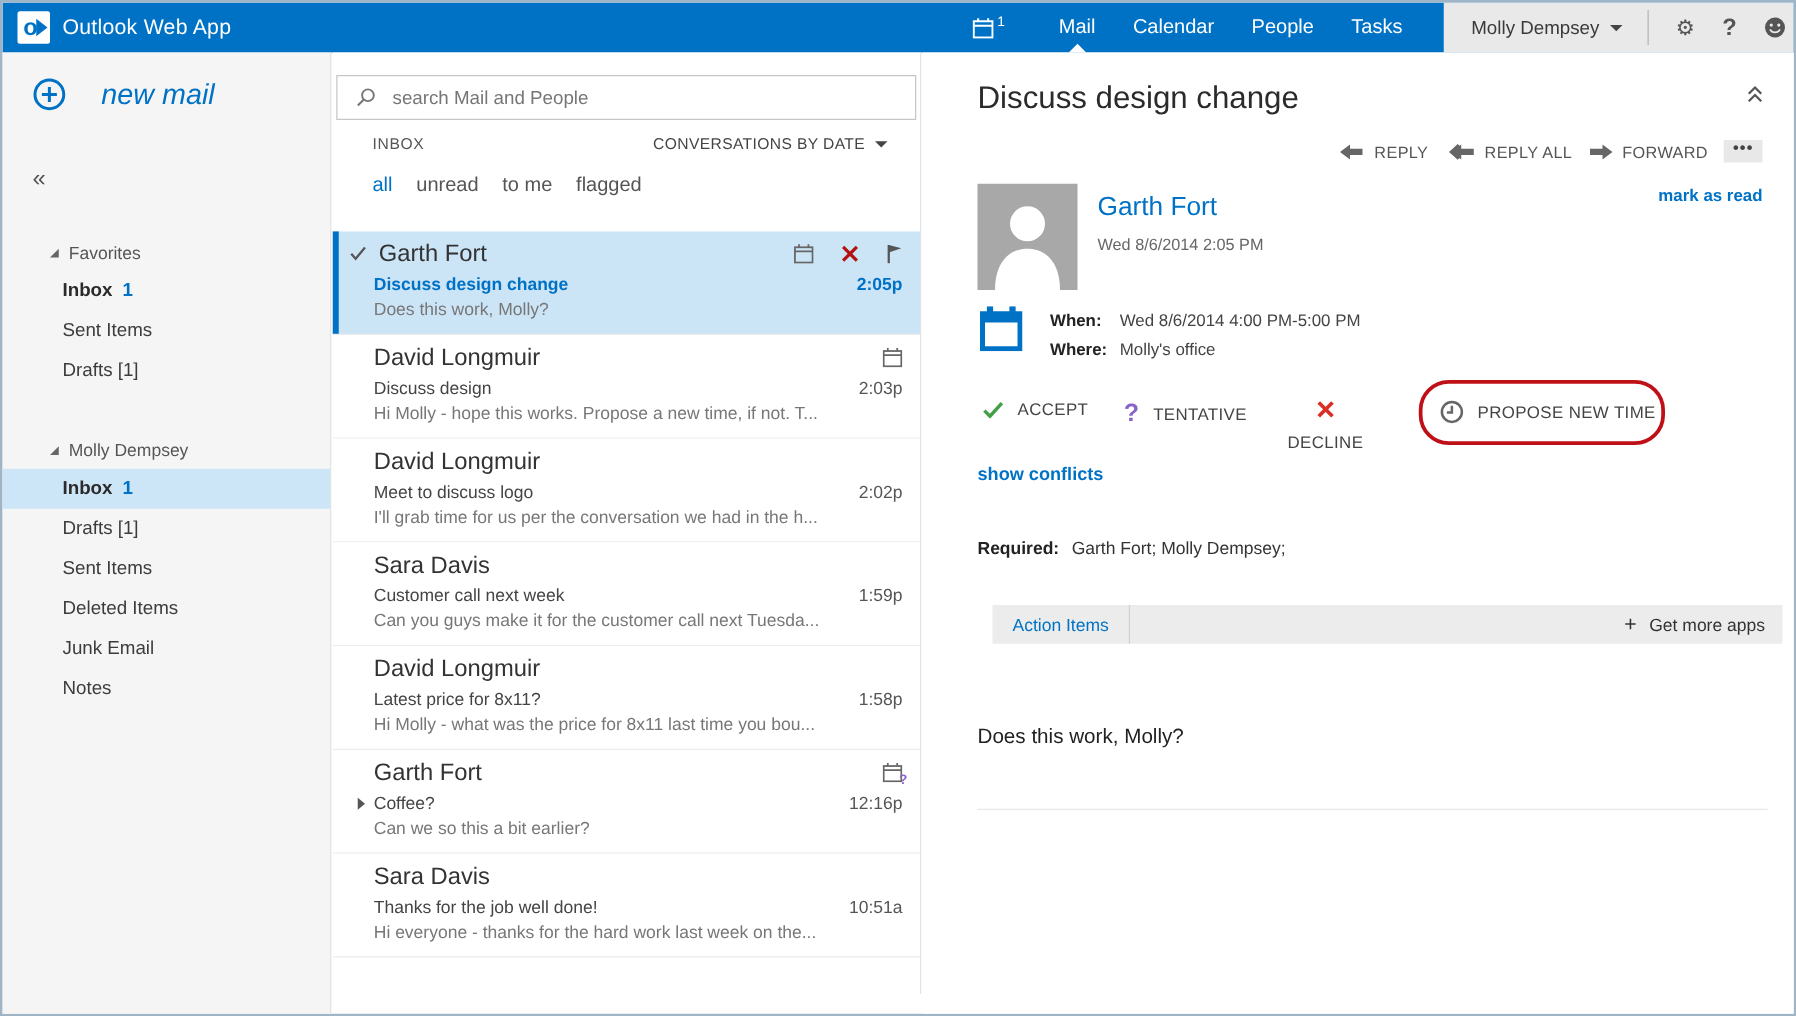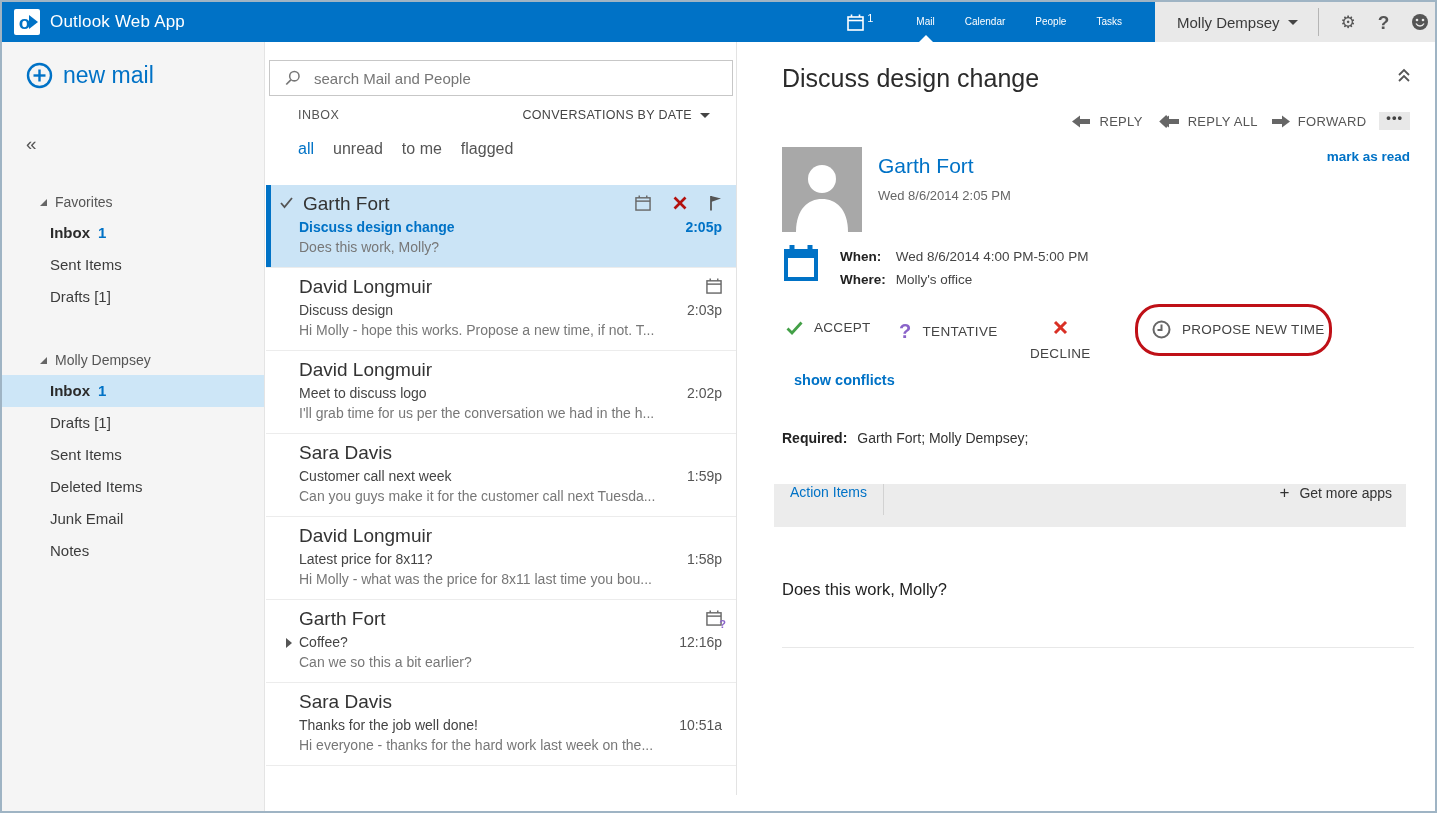--- a/index.html
+++ b/index.html
@@ -9,32 +9,32 @@
 
   
   .topbar { position:absolute; top:0; left:0; right:0; height:40px; background:#0072c6; display:flex; align-items:center; }
   .logo-box { width:26px; height:26px; background:#fff; border-radius:2px; margin-left:12px; position:relative; display:flex; align-items:center; justify-content:center; }
   .logo-o { color:#0072c6; font-weight:bold; font-size:19px; line-height:1; margin-right:5px; }
   .logo-flap { position:absolute; right:2px; top:6px; width:0; height:0; border-top:7px solid transparent; border-bottom:7px solid transparent; border-left:9px solid #0072c6; }
   .app-title { color:#fff; font-size:17px; margin-left:10px; letter-spacing:.2px; }
   .topbar-spacer { flex:1; }
   .tb-cal { display:flex; align-items:flex-start; margin-right:28px; cursor:pointer; }
   .tb-cal .sup { color:#fff; font-size:11px; margin-left:3px; margin-top:-2px; }
-  .nav-item { position:relative; color:#fff; font-size:10px; padding:0 15px; height:40px; line-height:40px; cursor:pointer; }
+  .nav-item { position:relative; color:#fff; font-size:16px; padding:0 15px; height:40px; line-height:40px; cursor:pointer; }
   .nav-item.active::after { content:""; position:absolute; bottom:0; left:50%; transform:translateX(-50%);
       border-left:7px solid transparent; border-right:7px solid transparent; border-bottom:7px solid #fff; }
   .account { height:40px; width:280px; background:#e9e9e9; display:flex; align-items:center; margin-left:18px; }
   .account-name { color:#3a3a3a; font-size:15px; margin-left:22px; cursor:pointer; display:flex; align-items:center; }
   .caret-down { width:0; height:0; border-left:5px solid transparent; border-right:5px solid transparent; border-top:5px solid #444; margin-left:8px; }
   .account-div { width:1px; height:28px; background:#b5b5b5; margin-left:20px; }
   .tb-icon { color:#555; font-size:17px; margin-left:22px; cursor:pointer; line-height:1; }
 
   
   .sidebar { position:absolute; top:40px; left:0; width:263px; bottom:0; background:#f5f5f5; border-right:1px solid #e4e4e4; }
-  .new-mail { display:flex; gap:10px; margin:20px 0 0 24px; color:#0072c6; font-size:23px; cursor:pointer; }
+  .new-mail { display:flex; gap:28px; margin:20px 0 0 24px; color:#0072c6; font-size:23px; cursor:pointer;font-style:italic; }
   .collapse-btn { margin:44px 0 0 24px; color:#555; font-size:19px; cursor:pointer; width:24px; }
   .side-section { margin-top:32px; }
   .section-title { display:flex; align-items:center; gap:8px; padding-left:38px; height:30px; color:#555; font-size:14px; cursor:pointer; }
   .tri-se { width:0; height:0; border-left:7px solid transparent; border-bottom:7px solid #666; }
   .side-item { height:32px; line-height:32px; padding-left:48px; font-size:15px; color:#3c3c3c; cursor:pointer; white-space:nowrap; }
   .side-item.bold { font-weight:bold; color:#2b2b2b; }
   .side-item.selected { background:#cde6f7; }
   .badge { color:#0072c6; font-weight:bold; margin-left:8px; }
 
   
@@ -78,24 +78,24 @@
   .sender-name { position:absolute; top:112px; left:140px; font-size:21px; color:#0072c6; cursor:pointer; }
   .sent-time { position:absolute; top:146px; left:140px; font-size:13px; color:#666; }
   .meeting { position:absolute; top:203px; left:46px; display:flex; gap:22px; }
   .meeting-text { font-size:13.5px; color:#444; line-height:23px; }
   .meeting-text .lbl { font-weight:bold; color:#222; display:inline-block; min-width:52px; }
   .responses { position:absolute; top:272px; left:0; right:0; height:36px; }
   .resp { position:absolute; display:flex; align-items:center; gap:11px; font-size:13.5px; color:#444; letter-spacing:.3px; cursor:pointer; top:6px; }
   .resp-accept { left:48px; } .resp-tentative { left:161px; } .resp-decline { left:292px;flex-direction:column; } .resp-propose { left:414px; }
   .q-big { color:#8a63c9; font-weight:bold; font-size:20px; }
   .annotation { position:absolute; top:262px; left:397px; width:197px; height:52px; border:3px solid #bf1017; border-radius:24px; pointer-events:none; }
-  .show-conflicts { position:absolute; top:330px; left:56px; color:#0072c6; font-weight:bold; font-size:14.5px; cursor:pointer; }
+  .show-conflicts { position:absolute; top:330px; left:44px; color:#0072c6; font-weight:bold; font-size:14.5px; cursor:pointer; }
   .required-row { position:absolute; top:388px; left:44px; font-size:14px; color:#333; }
   .required-row .lbl { font-weight:bold; color:#222; margin-right:10px; }
-  .appbar { position:absolute; top:442px; left:36px; width:632px; height:43px; background:#ececec; display:flex; align-items:flex-start; }
+  .appbar { position:absolute; top:442px; left:56px; width:632px; height:31px; background:#ececec; display:flex; align-items:center; }
   .appbar-tab { color:#0072c6; font-size:14px; padding:0 16px; cursor:pointer; }
   .appbar-div { width:1px; height:31px; background:#d2d2d2; }
   .get-apps { margin-left:auto; display:flex; align-items:center; gap:10px; color:#333; font-size:14px; padding-right:14px; cursor:pointer; }
   .plus-glyph { font-size:17px; color:#333; line-height:1; }
   .msg-body { position:absolute; top:538px; left:44px; font-size:16.5px; color:#222; }
   .body-divider { position:absolute; top:605px; left:44px; width:632px; height:1px; background:#e8e8e8; }
 
   svg { display:block; }
 </style>
 </head>

